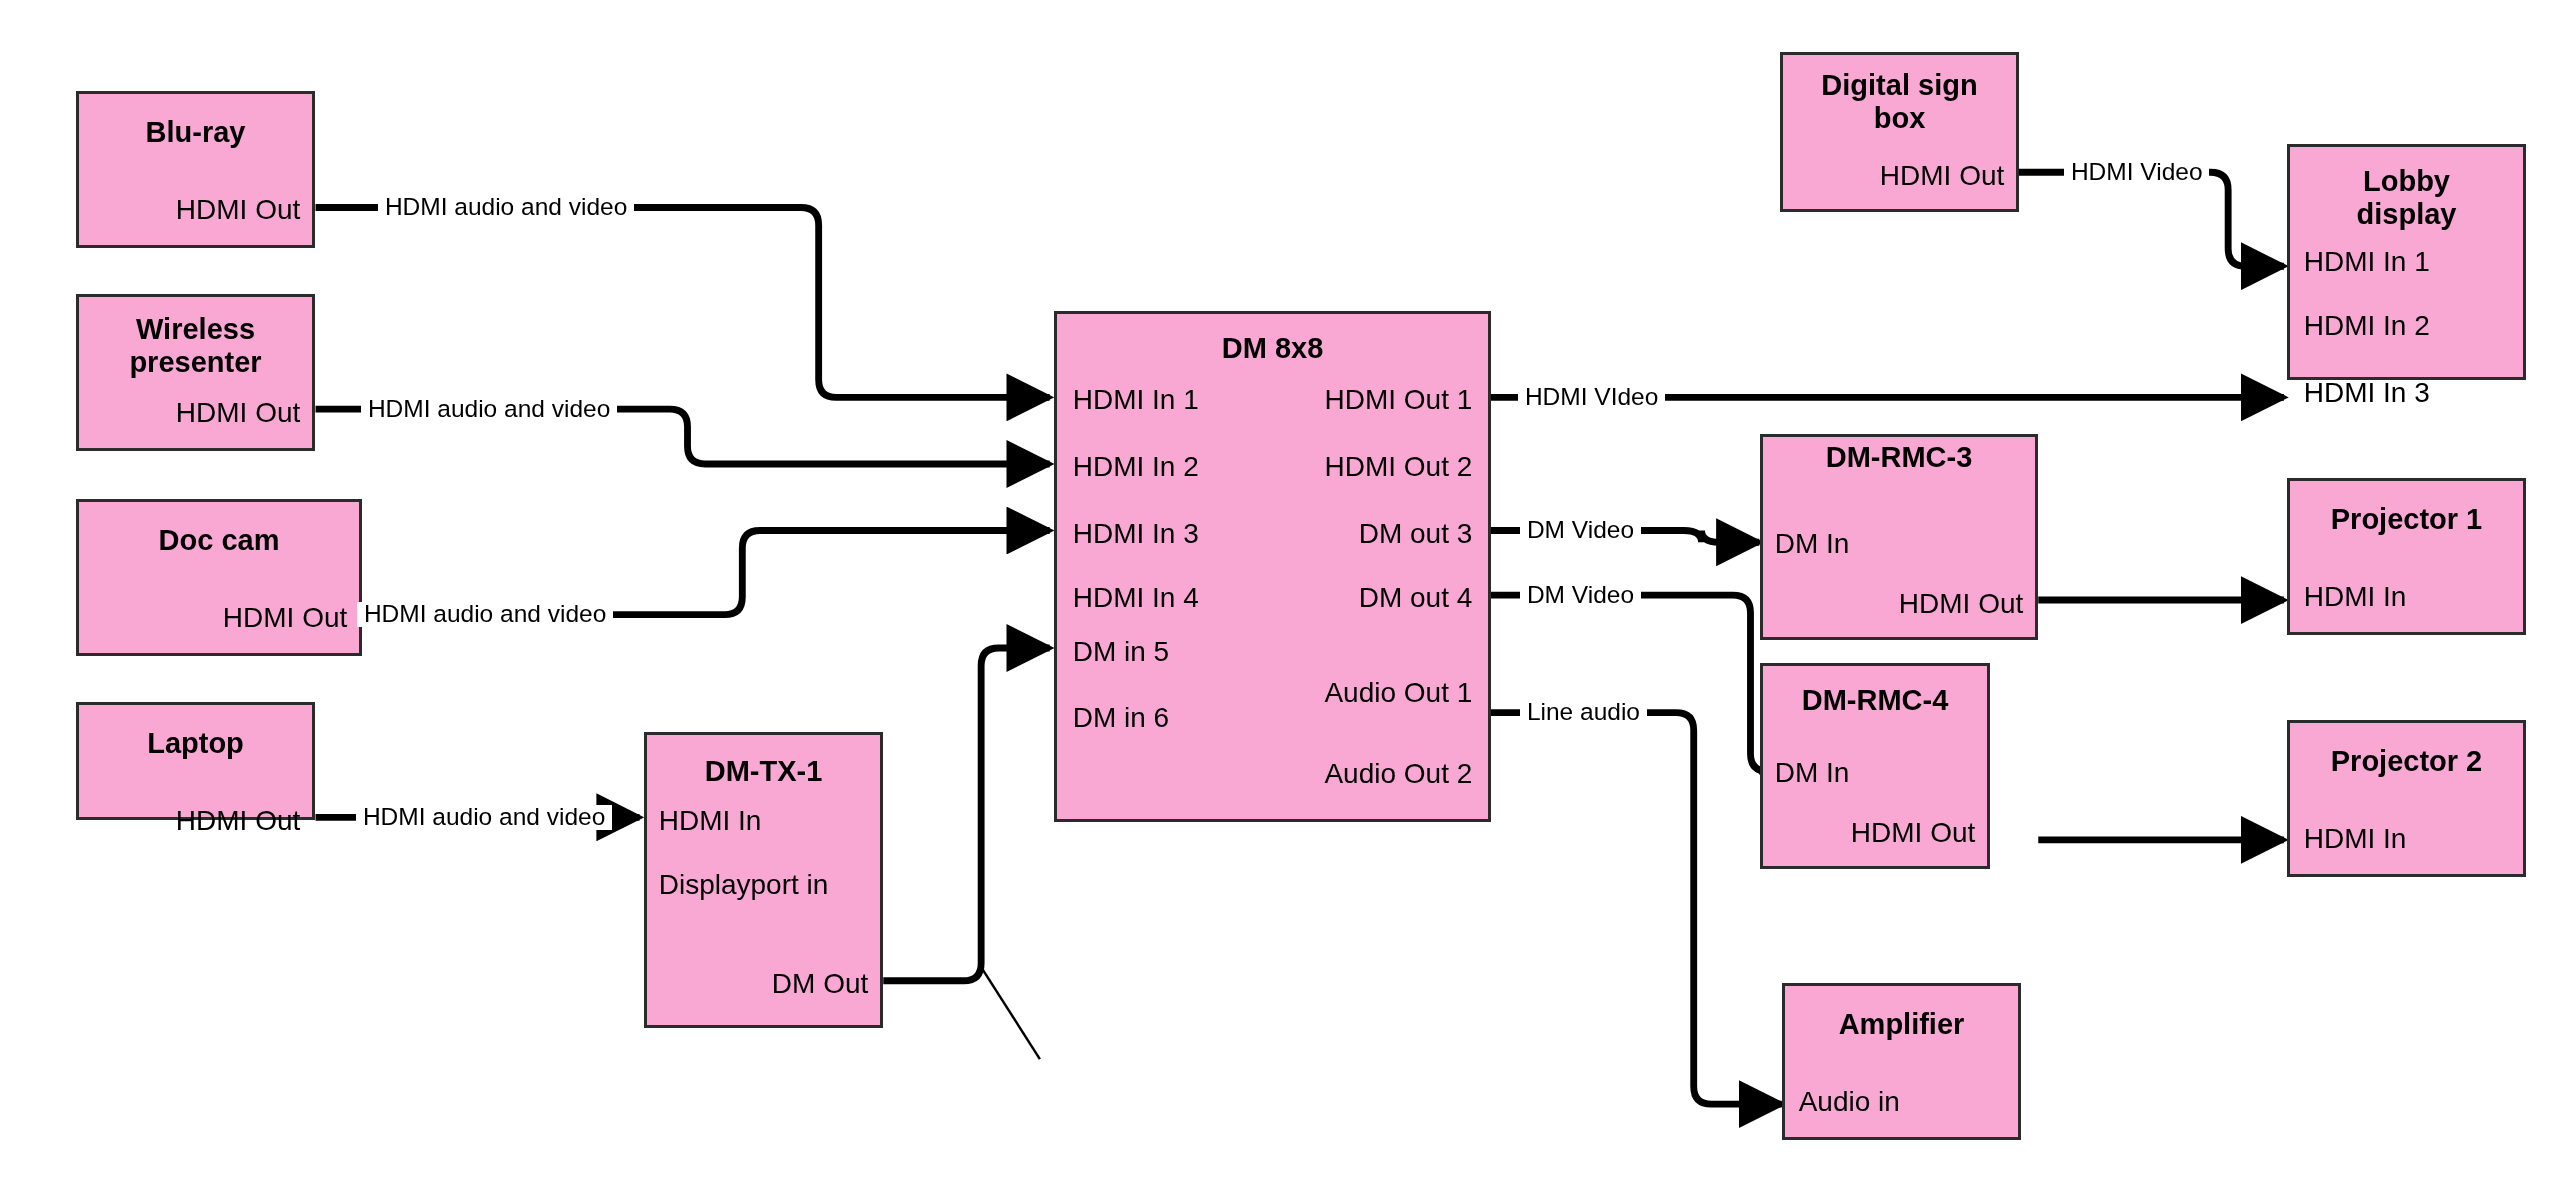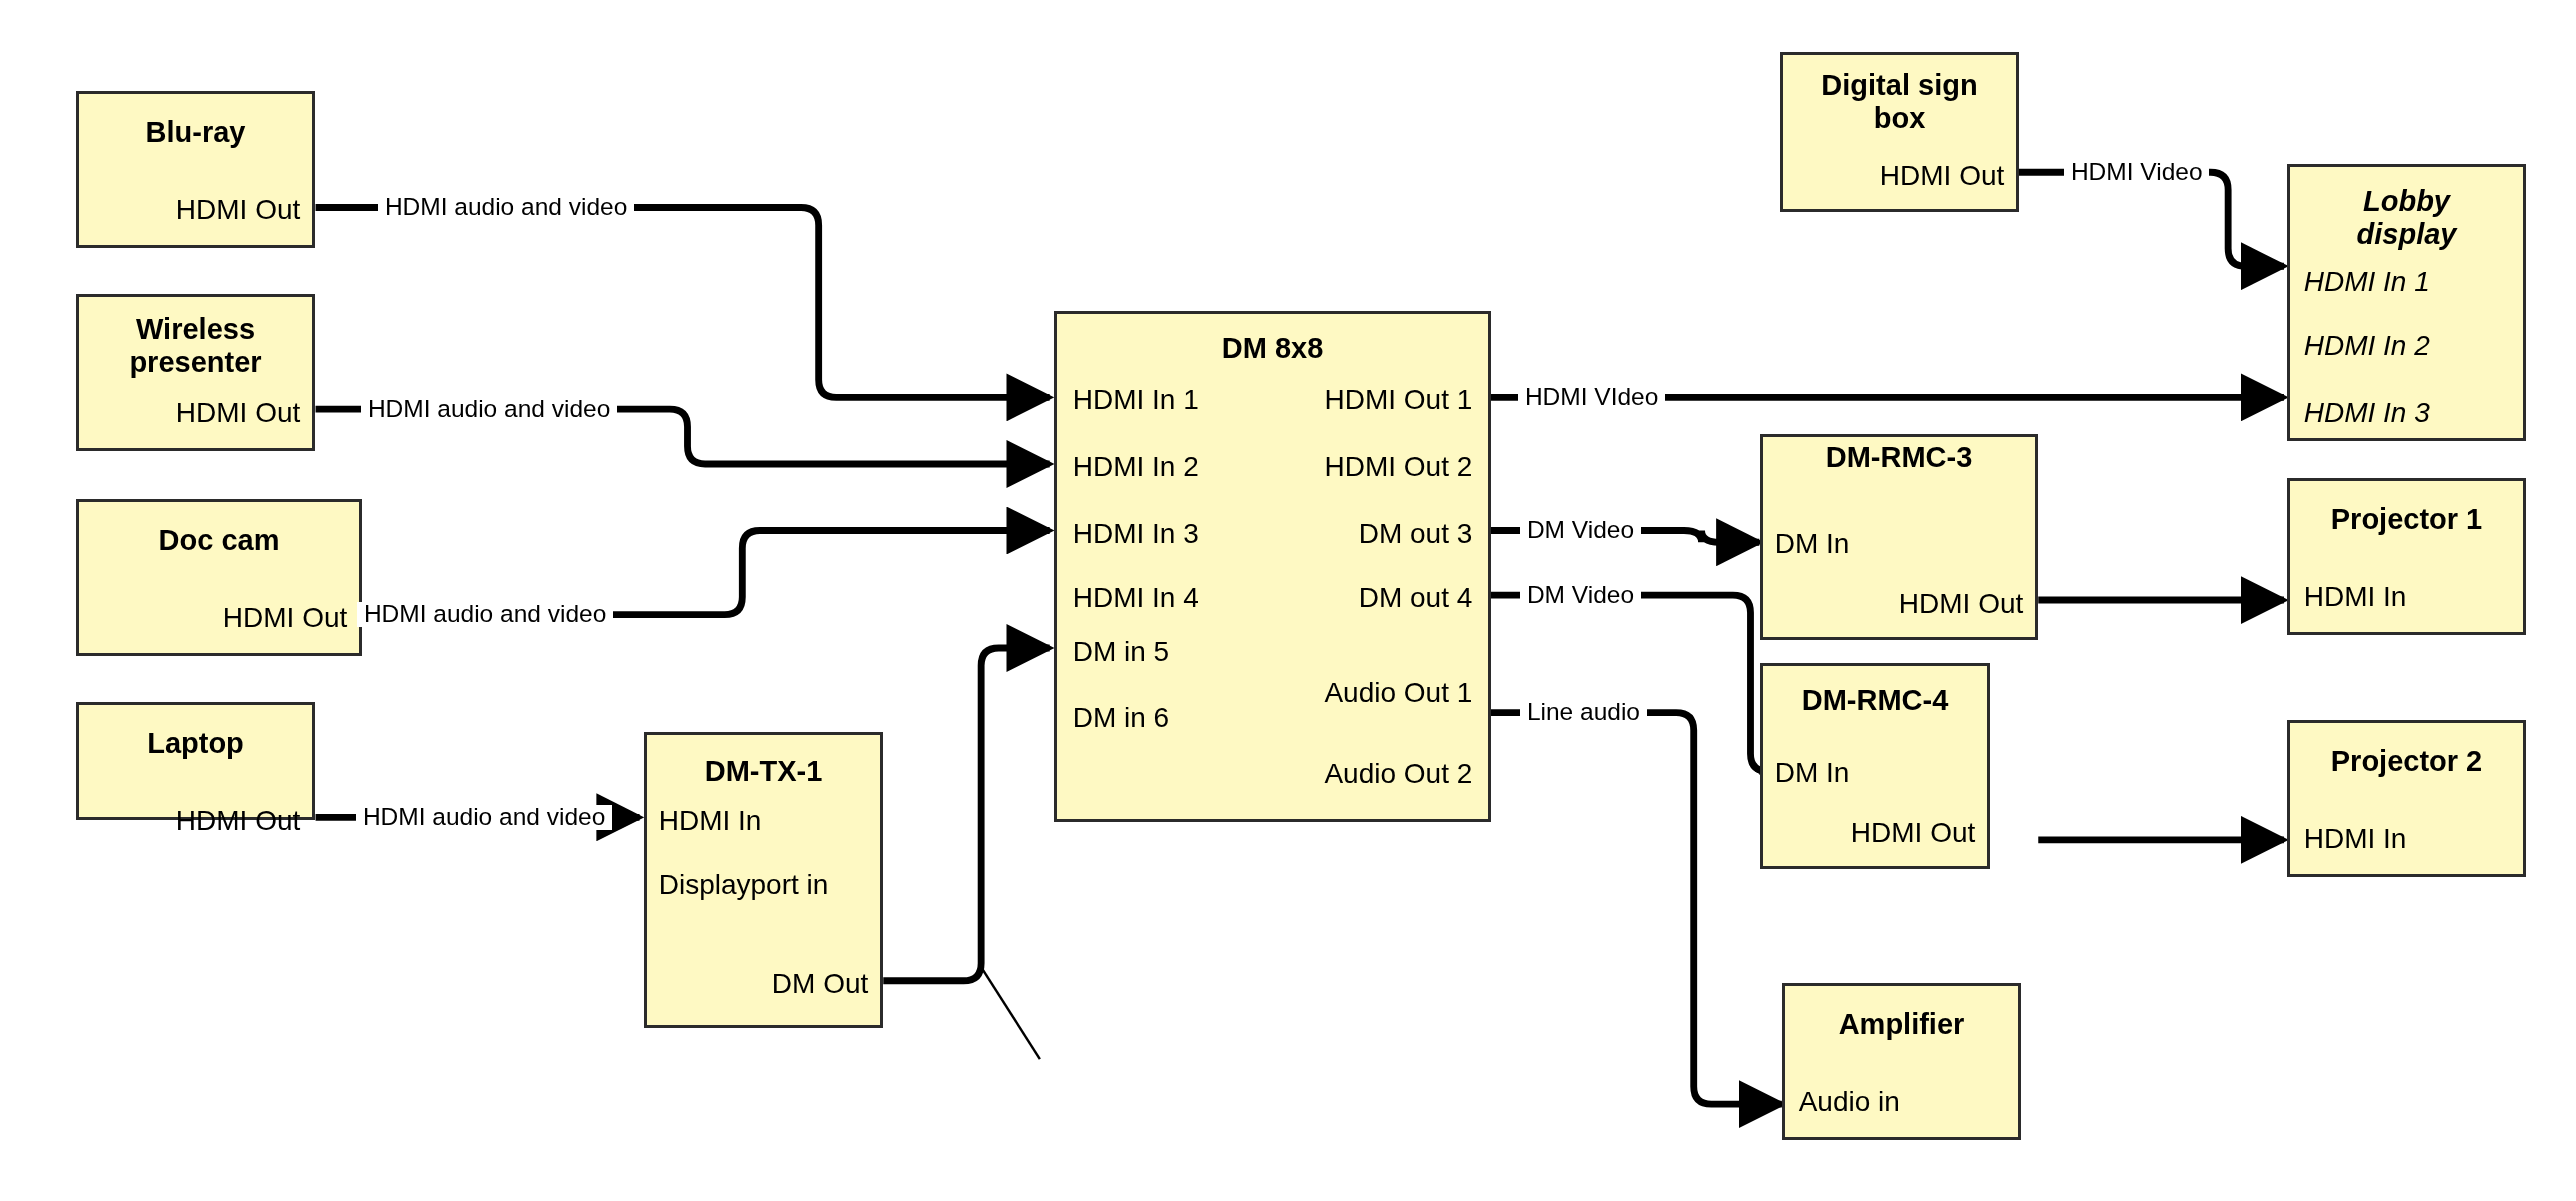--- a/index.html
+++ b/index.html
@@ -20,21 +20,21 @@
     position: absolute;
     left: 0; top: 0;
     width: 2576px;
     height: 1201px;
     pointer-events: none;
   }
   .node {
     position: absolute;
     box-sizing: border-box;
     border: 3.9px solid #2b2b2b;
-    background: #fef9c3;
+    background: #f9a8d4;
     z-index: 2;
   }
   .node-title {
     position: absolute;
     left: 0; right: 0;
     text-align: center;
     font-weight: bold;
     font-size: 29px;
     color: #000000;
     line-height: 1.12;
@@ -158,21 +158,21 @@
     <div class="port right" style="right:15.7px; top:364px;">Audio Out 1</div>
     <div class="port right" style="right:15.7px; top:445px;">Audio Out 2</div>
   </div>
 
   <div class="node" style="left:1780px; top:52px; width:239px; height:160px;">
     <div class="node-title" style="top:13.7px;">Digital sign</div>
     <div class="node-title" style="top:47px;">box</div>
     <div class="port right" style="right:11.7px; top:106px;">HDMI Out</div>
   </div>
 
-  <div class="node" style="left:2287px; top:164px; width:239px; height:277px;font-style:italic;">
+  <div class="node" style="left:2287px; top:144px; width:239px; height:236px;">
     <div class="node-title" style="top:17.6px;">Lobby</div>
     <div class="node-title" style="top:51px;">display</div>
     <div class="port left" style="left:13.7px; top:100px;">HDMI In 1</div>
     <div class="port left" style="left:13.7px; top:164px;">HDMI In 2</div>
     <div class="port left" style="left:13.7px; top:231px;">HDMI In 3</div>
   </div>
 
   <div class="node" style="left:1760px; top:434px; width:278px; height:206px;">
     <div class="node-title" style="top:4px;">DM-RMC-3</div>
     <div class="port left" style="left:11.7px; top:92px;">DM In</div>

